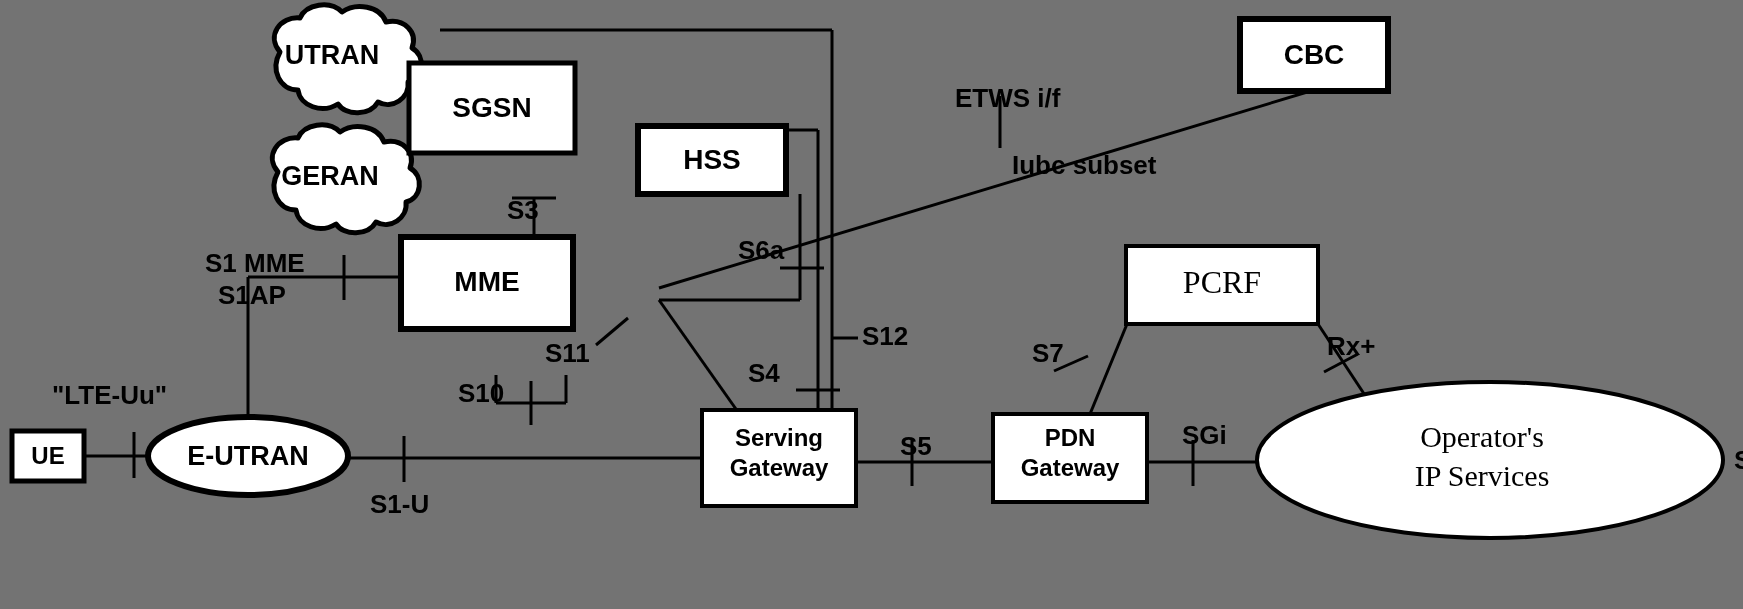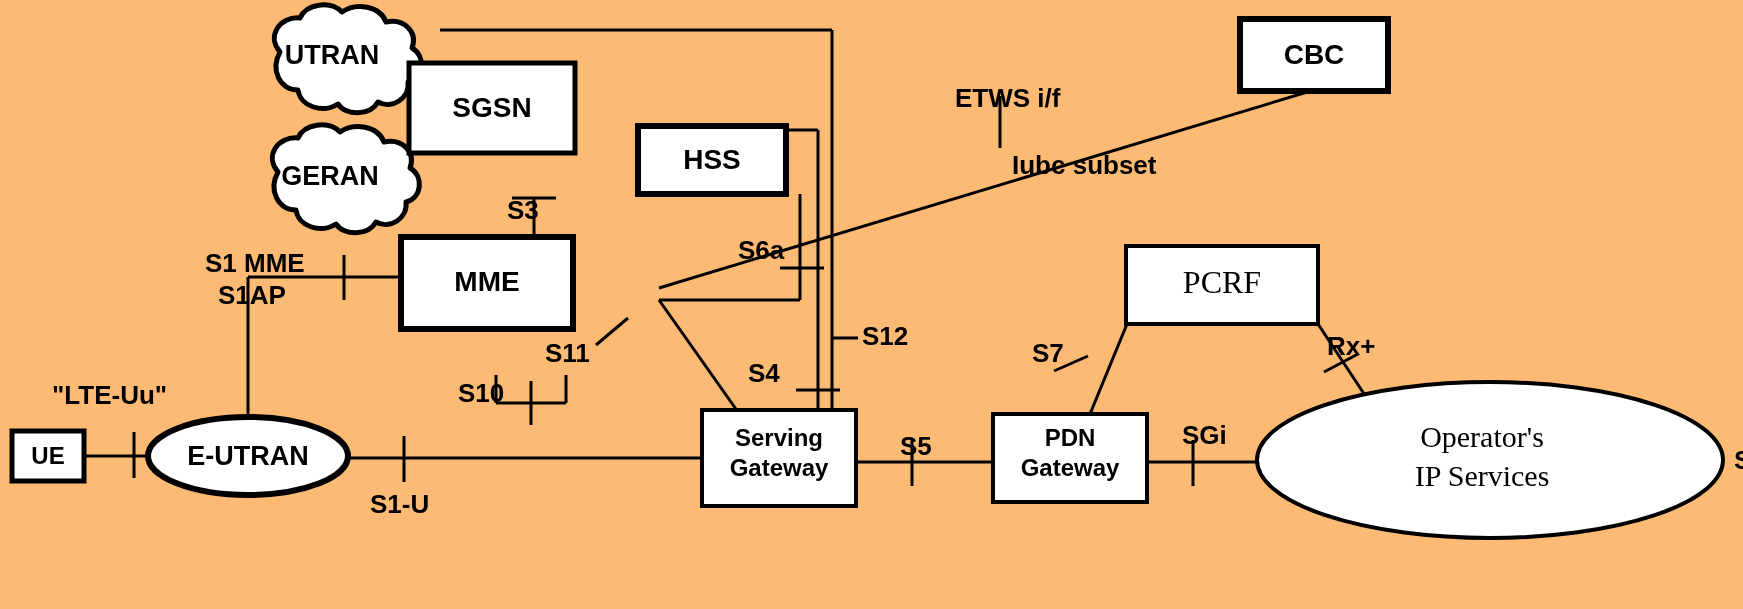--- a/index.html
+++ b/index.html
@@ -4,21 +4,21 @@
 <style>
   html, body {
     margin: 0;
     padding: 0;
     background: #ffffff;
   }
   #canvas {
     position: relative;
     width: 1743px;
     height: 609px;
-    background: #fdba74;
+    background: #737373;
     overflow: hidden;
     font-family: "Liberation Sans", sans-serif;
   }
   svg#diagram {
     position: absolute;
     left: 0;
     top: 0;
     width: 1743px;
     height: 609px;
   }

